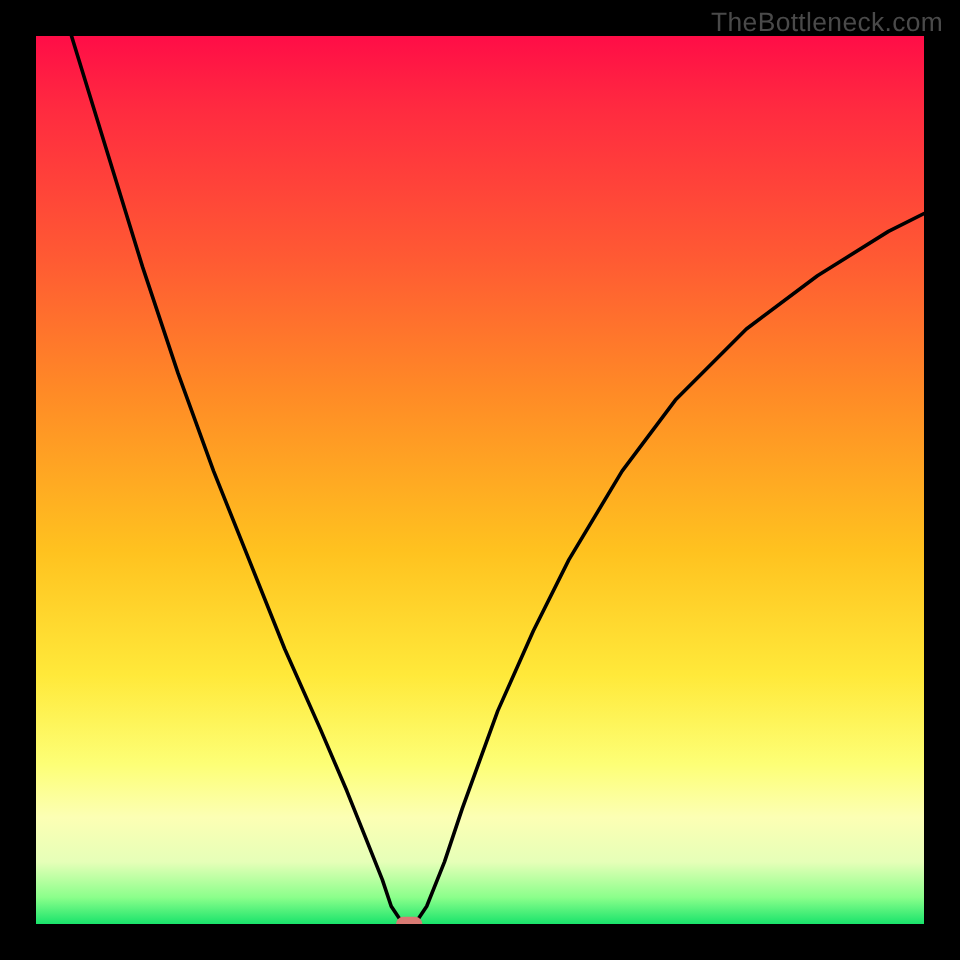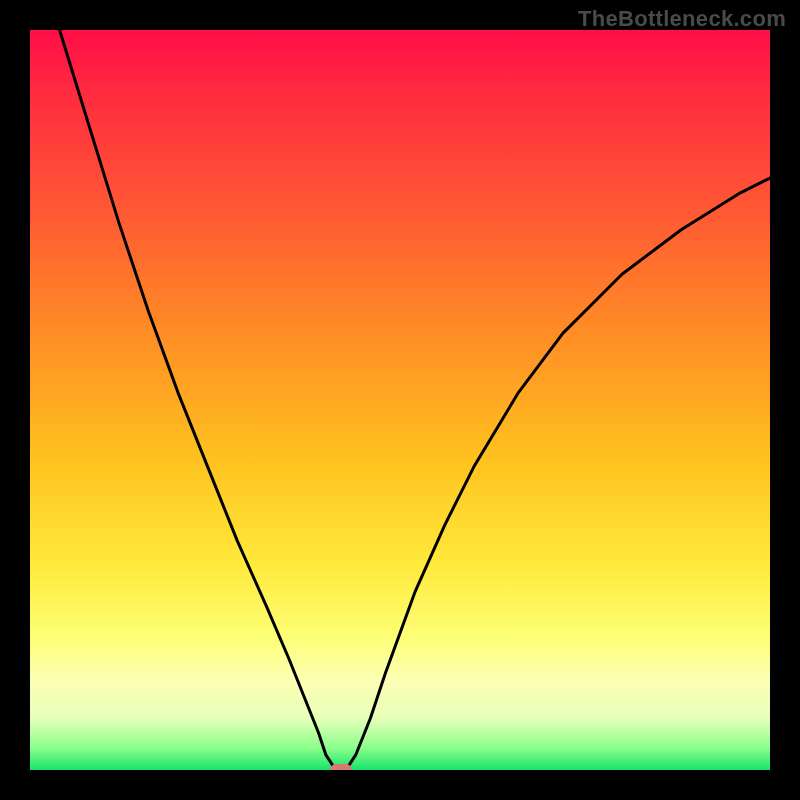--- a/index.html
+++ b/index.html
@@ -15,21 +15,21 @@
     width: 800px;
     height: 800px;
     background: #000;
   }
   .watermark {
     position: absolute;
     top: 6px;
     right: 14px;
     color: #4a4a4a;
     font-size: 22px;
-    font-weight: 700;
+    font-weight: 400;
     letter-spacing: 0.3px;
     z-index: 10;
   }
   .plot-area {
     position: absolute;
     left: 30px;
     top: 30px;
     width: 740px;
     height: 740px;
     overflow: hidden;

